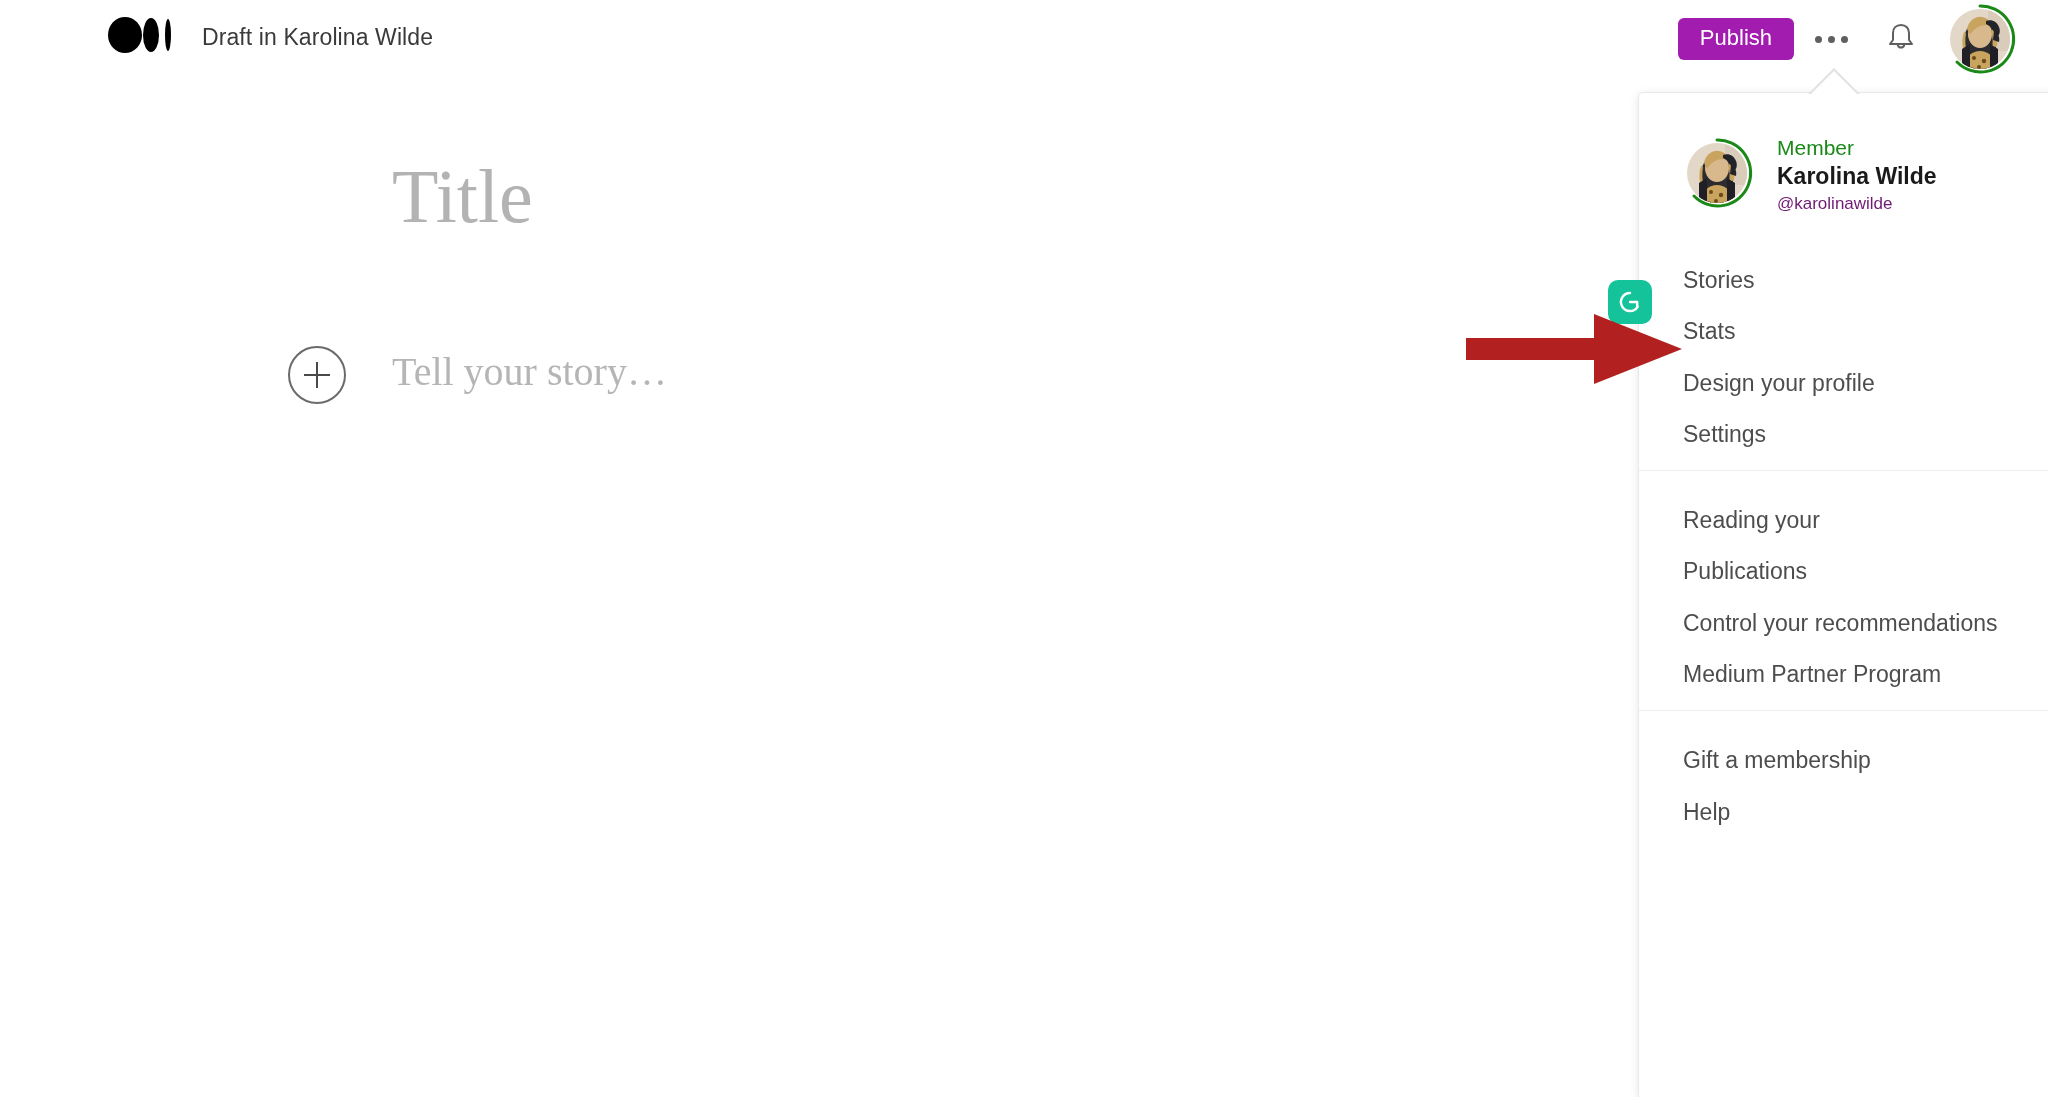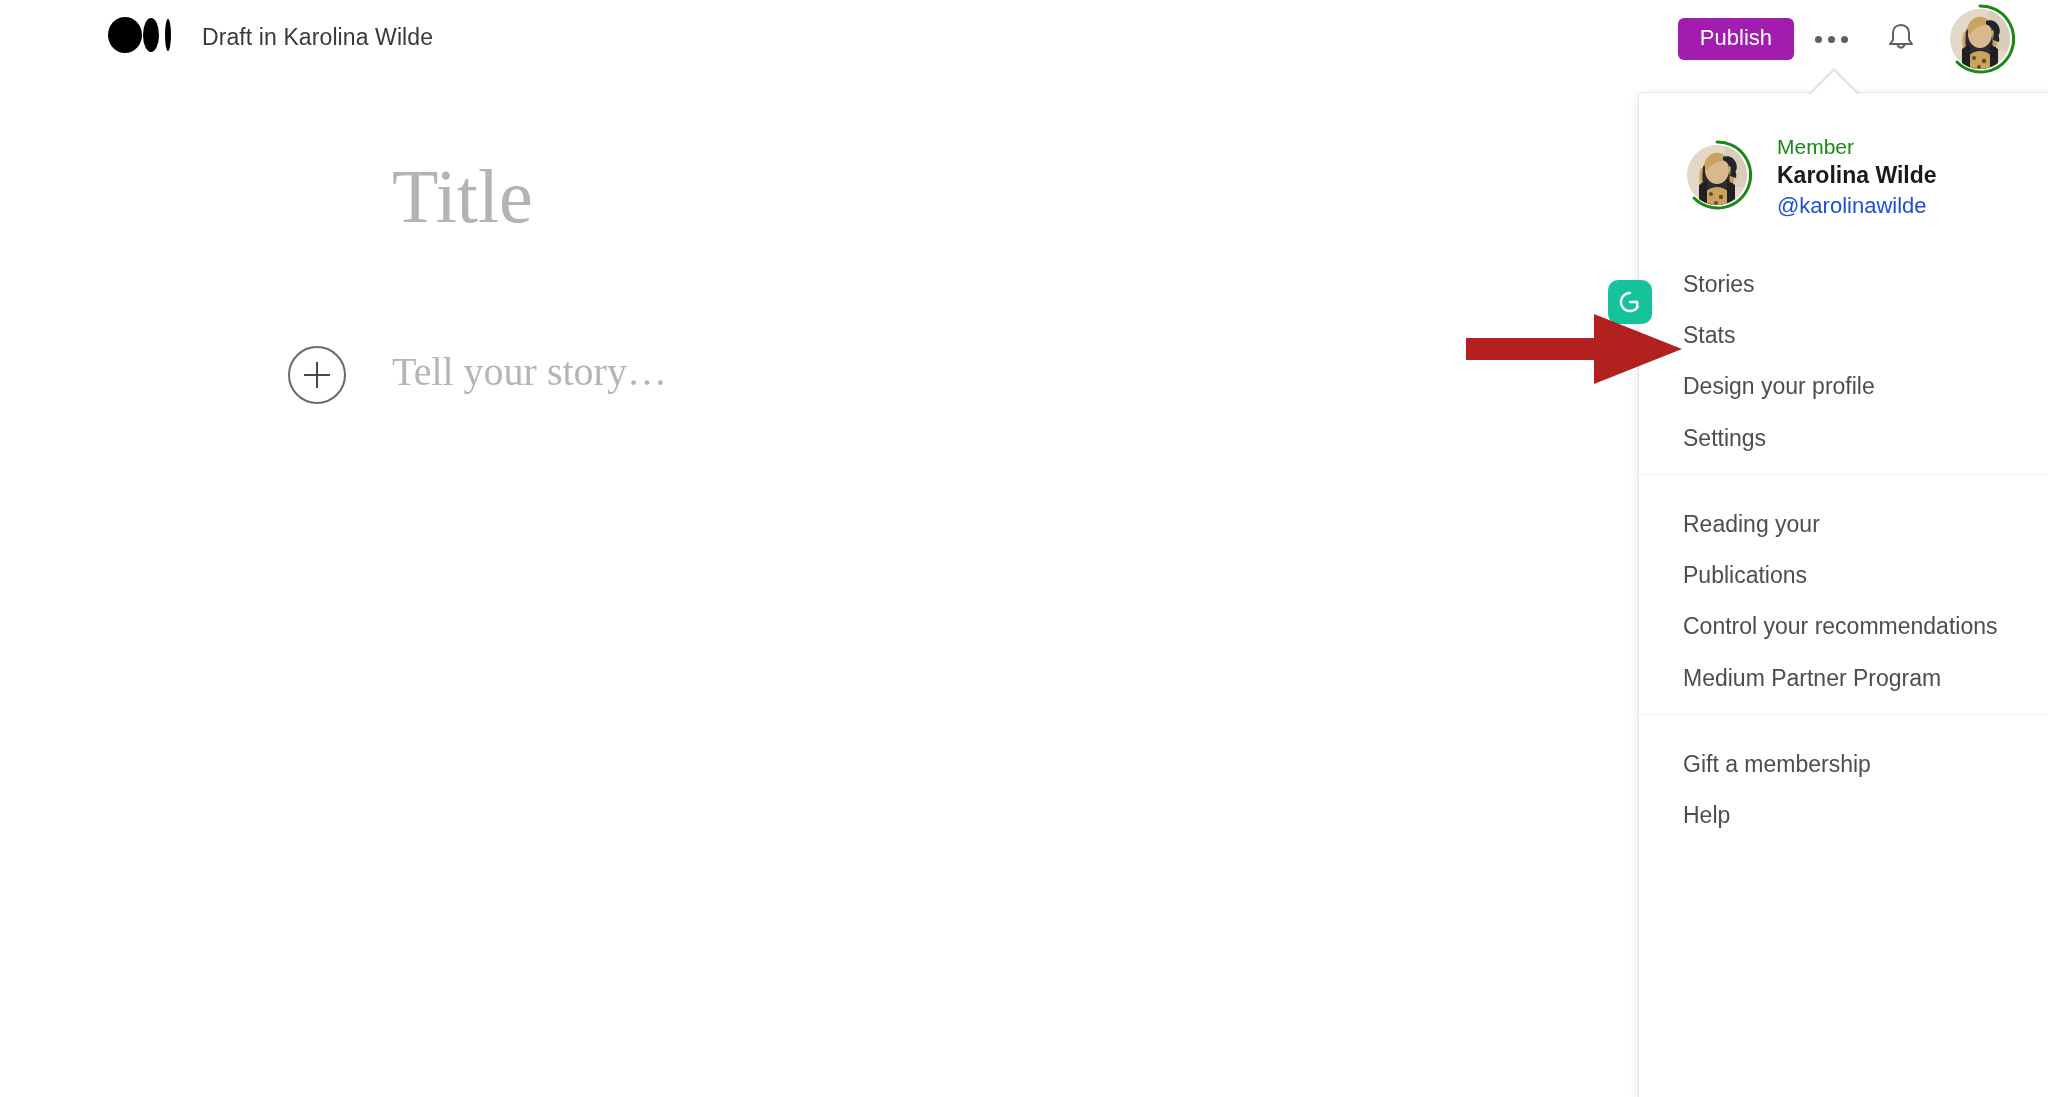--- a/index.html
+++ b/index.html
@@ -113,21 +113,21 @@
     border-bottom: 24px solid #ffffff;
   }
 
   .menu-profile {
     display: flex; align-items: center; gap: 22px;
     padding: 42px 0 34px 40px;
   }
   .profile-text { display: flex; flex-direction: column; gap: 5px; }
   .profile-member { font-size: 21px; color: #1a8917; font-weight: normal; line-height: 1.1; }
   .profile-name   { font-size: 23px; color: #1a1a1a; font-weight: bold; line-height: 1.1; }
-  .profile-handle { font-size: 22px; color: #1d4ed8; line-height: 1.15; }
+  .profile-handle { font-size: 17px; color: #701a75; line-height: 1.15; }
 
   .menu-group { padding: 6px 0 10px; }
   .menu-group + .menu-group { border-top: 1px solid #eeeeee; padding-top: 24px; }
   .menu-item {
     display: block; width: 100%; text-align: left;
     background: none; border: none; cursor: pointer;
     font-family: "Liberation Sans", sans-serif;
     font-size: 23px; color: #4d4d4d;
     padding: 13px 24px 13px 44px; line-height: 1.1;
     white-space: nowrap;

